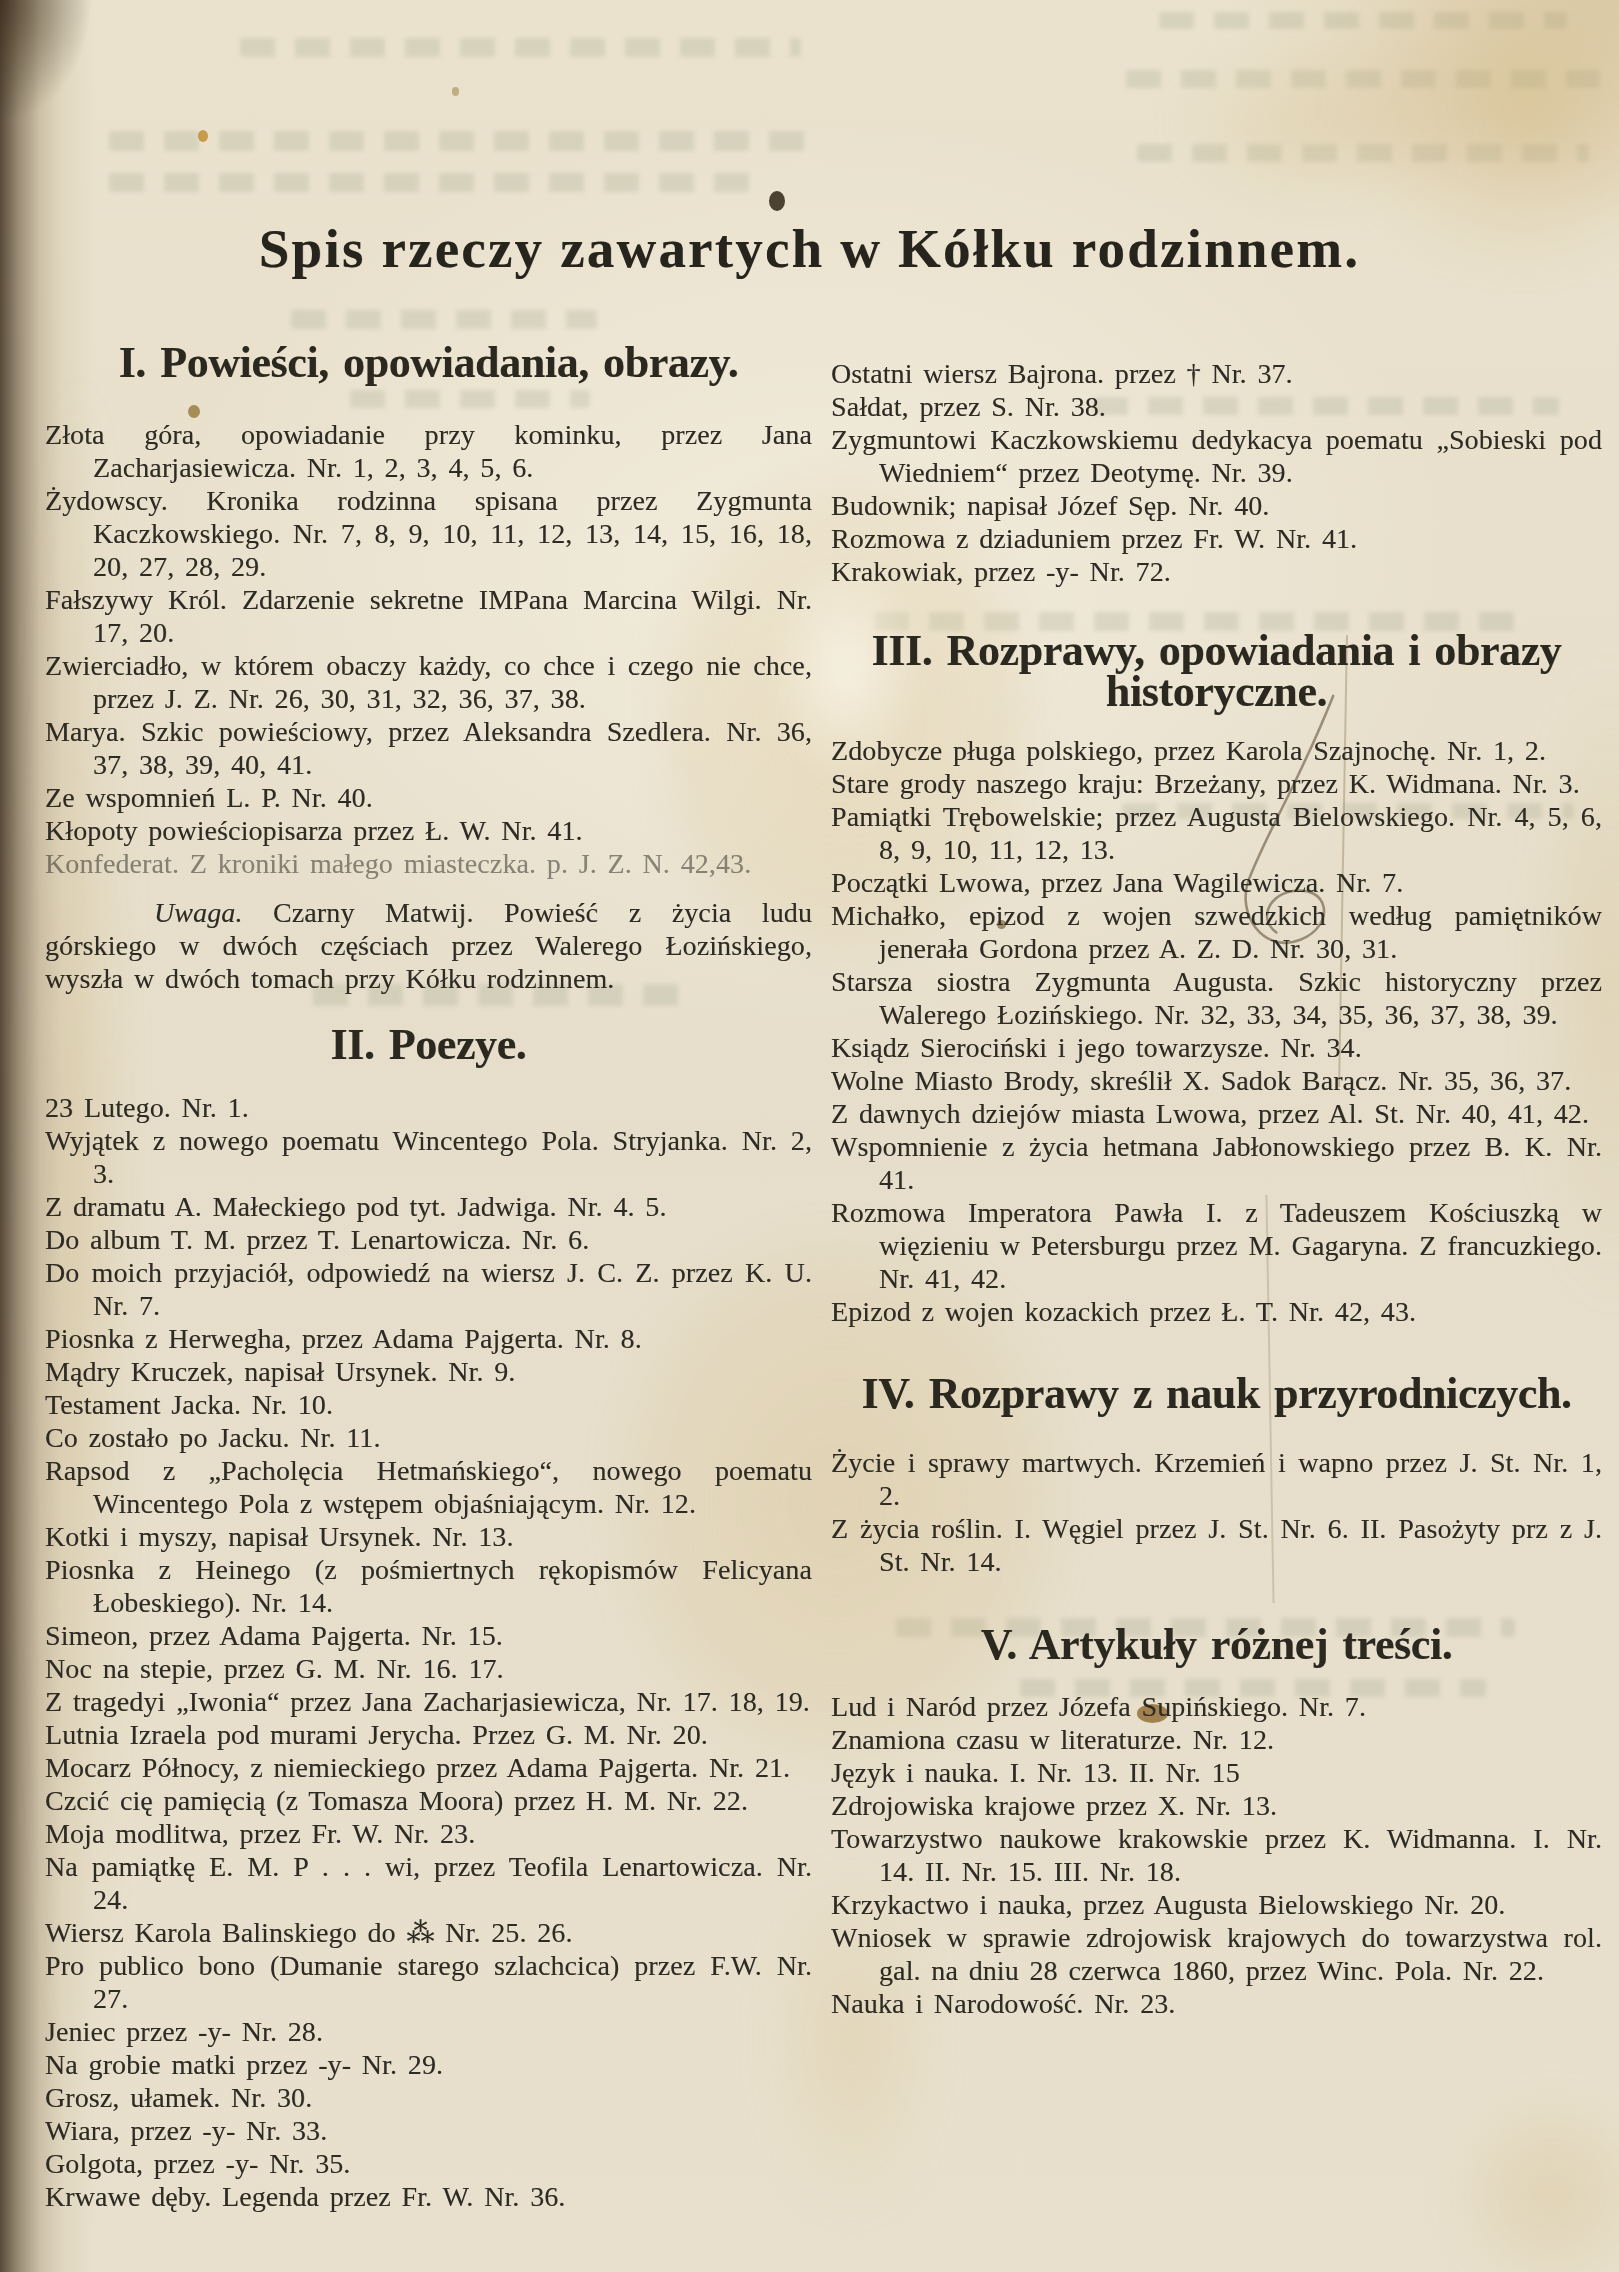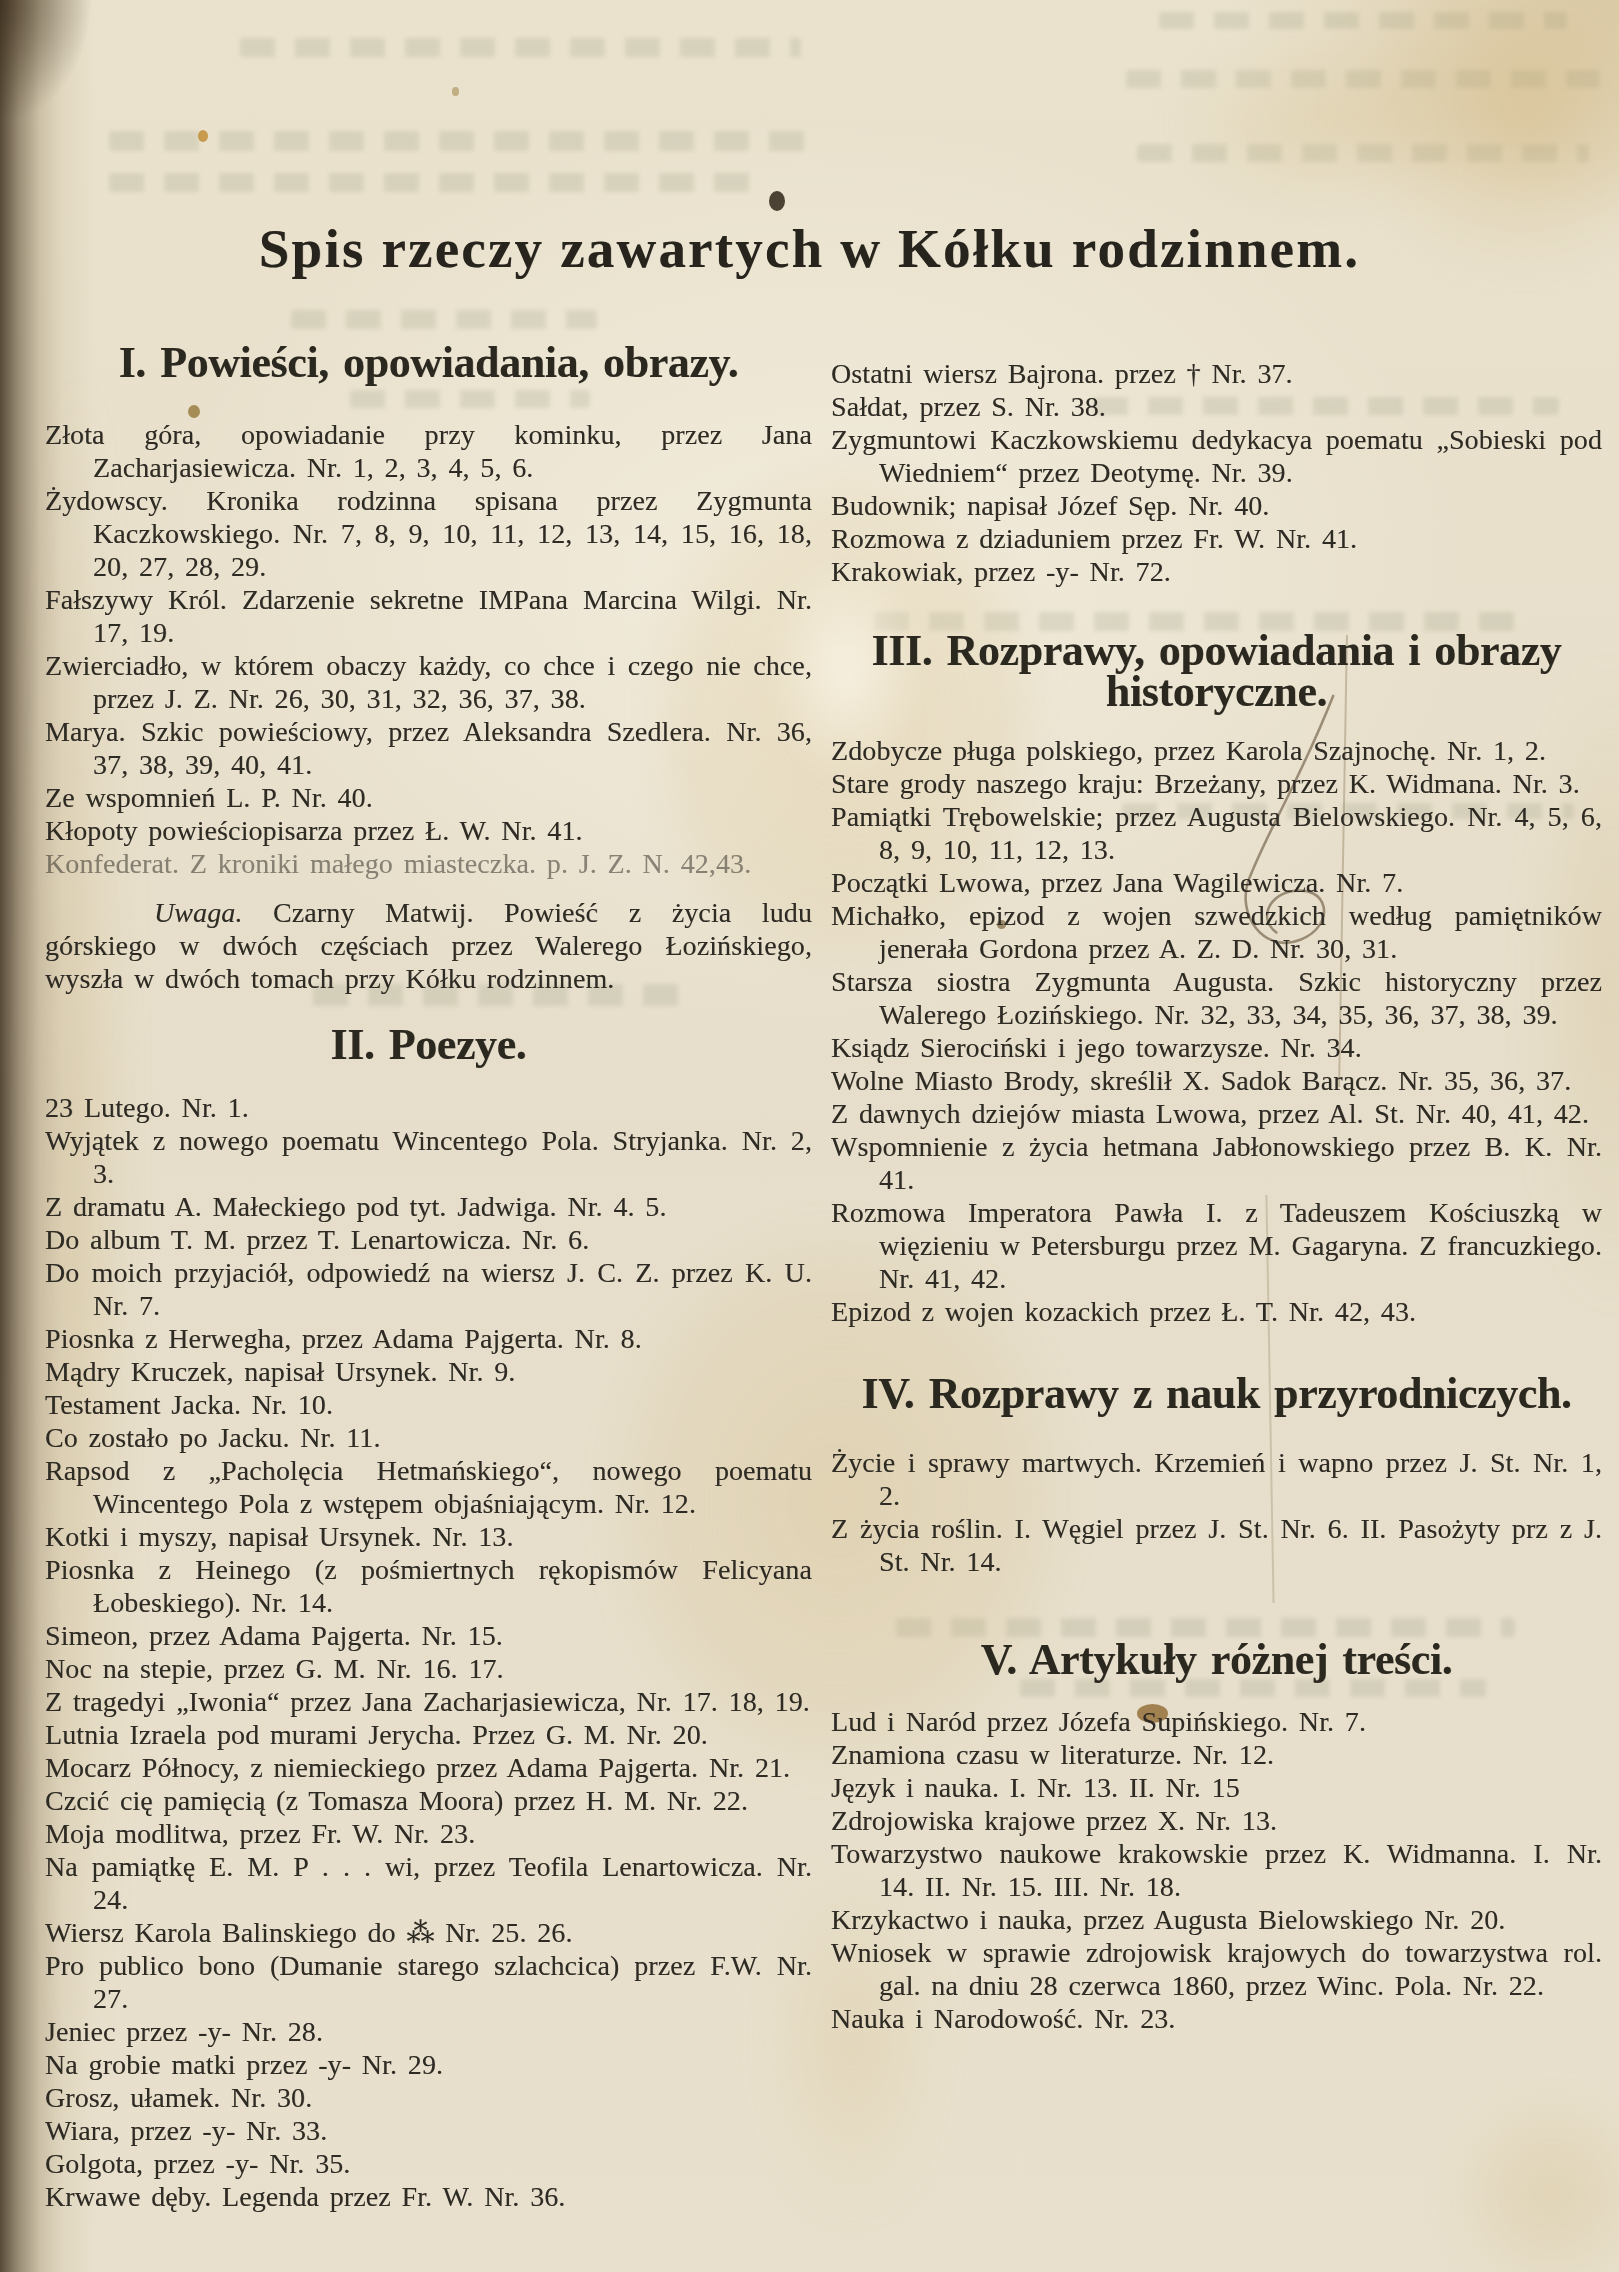--- a/index.html
+++ b/index.html
@@ -46,21 +46,21 @@
 
   .sec-heading {
     font-size:44px; font-weight:700; letter-spacing:-0.4px; line-height:41px;
     text-align:center; color:#2b2820; margin:0;
     text-shadow:0.4px 0.4px 0 rgba(43,40,32,.35);
   }
   #secI   .sec-heading { margin:0 0 35px; }
   #secII  .sec-heading { margin:29px 0 26px; }
   #secIII .sec-heading { margin:42px 0 22px; }
   #secIV  .sec-heading { margin:45px 0 32px; }
-  #secV   .sec-heading { margin:61px 0 25px;text-align:center; }
+  #secV   .sec-heading { margin:46px 0 25px;text-align:center; }
 
   .entries .entry {
     padding-left:48px; text-indent:-48px; text-align:justify;
   }
   #secI .entries .entry:nth-child(8) { opacity:.52; filter:blur(0.4px); }
   .note { margin:16px 0 0; text-indent:109px; text-align:justify; }
   .note em { font-style:italic; }
 </style>
 </head>
 <body>
@@ -108,21 +108,21 @@
   </svg>
 
   <h1 class="title">Spis rzeczy zawartych w Kółku rodzinnem.</h1>
 
   <div class="col col-left">
     <section id="secI">
       <h2 class="sec-heading">I. Powieści, opowiadania, obrazy.</h2>
       <div class="entries">
           <div class="entry">Złota góra, opowiadanie przy kominku, przez Jana Zacharjasiewicza. Nr. 1, 2, 3, 4, 5, 6.</div>
           <div class="entry">Żydowscy. Kronika rodzinna spisana przez Zygmunta Kaczkowskiego. Nr. 7, 8, 9, 10, 11, 12, 13, 14, 15, 16, 18, 20, 27, 28, 29.</div>
-          <div class="entry">Fałszywy Król. Zdarzenie sekretne IMPana Marcina Wilgi. Nr. 17, 19.</div>
+          <div class="entry">Fałszywy Król. Zdarzenie sekretne IMPana Marcina Wilgi. Nr. 17, 20.</div>
           <div class="entry">Zwierciadło, w którem obaczy każdy, co chce i czego nie chce, przez J. Z. Nr. 26, 30, 31, 32, 36, 37, 38.</div>
           <div class="entry">Marya. Szkic powieściowy, przez Aleksandra Szedlera. Nr. 36, 37, 38, 39, 40, 41.</div>
           <div class="entry">Ze wspomnień L. P. Nr. 40.</div>
           <div class="entry">Kłopoty powieściopisarza przez Ł. W. Nr. 41.</div>
           <div class="entry">Konfederat. Z kroniki małego miasteczka. p. J. Z. N. 42,43.</div>
         </div>
       <p class="note"><em>Uwaga.</em> <span>Czarny Matwij. Powieść z życia ludu górskiego w dwóch częściach przez Walerego Łozińskiego, wyszła w dwóch tomach przy Kółku rodzinnem.</span></p>
     </section>
     <section id="secII">
       <h2 class="sec-heading">II. Poezye.</h2>

